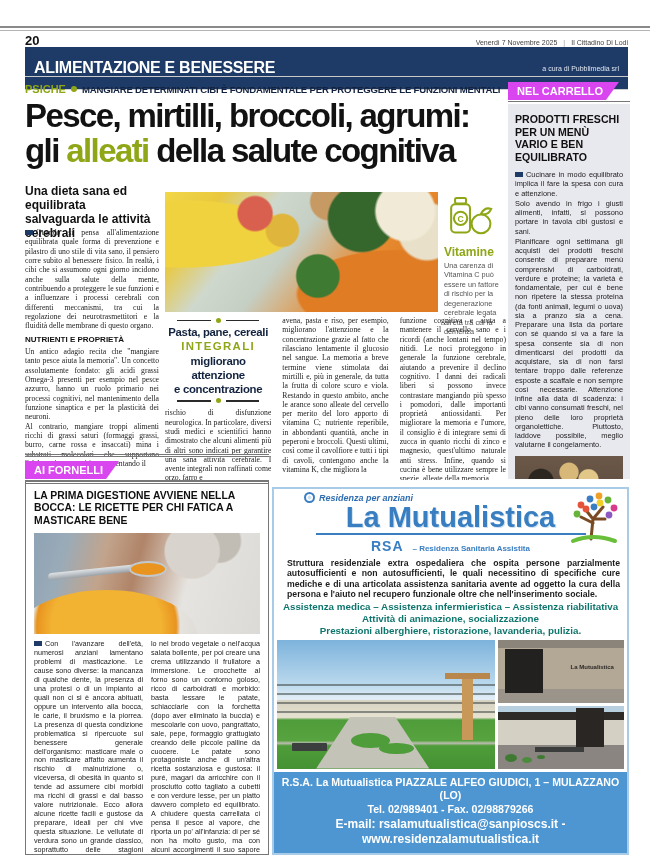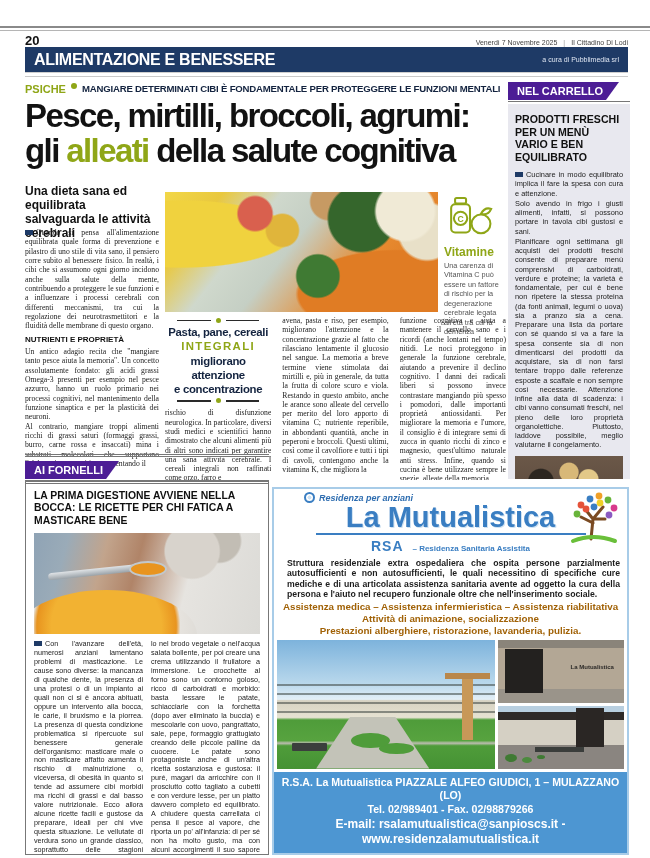--- a/index.html
+++ b/index.html
@@ -9,29 +9,29 @@
   .abs { position:absolute; }
 
   
   .top-rules { left:0; right:0; top:26px; height:6px;
     background:linear-gradient(#8a8a8a 0 2px, transparent 2px 4px, #b5b5b5 4px 5px, transparent 5px); }
   .masthead { left:25px; right:22px; top:33px; height:13px; display:flex;
     justify-content:space-between; align-items:baseline; }
   .pageno { font-size:13px; font-weight:bold; color:#111; }
   .mast-right { font-size:7px; color:#444; display:flex; gap:6px; align-items:baseline; }
   .mast-div { color:#999; }
-  .section-bar { left:25px; right:22px; top:47px; height:25px; background:#1e3a66;
+  .section-bar { left:25px; right:22px; top:47px; height:42px; background:#1e3a66;
     display:flex; align-items:center; justify-content:space-between; padding:4px 9px;
     box-shadow:0 1px 0 #cfcfcf; }
   .section-title { color:#fff; font-weight:bold; font-size:16px; letter-spacing:-0.3px; }
   .section-credit { color:#dfe6f2; font-size:7px; }
   .bar-underline { left:25px; right:22px; top:76px; height:1px; background:#c9c9c9; }
 
   
-  .kicker { left:25px; top:83px; width:478px; display:flex; gap:5px; }
+  .kicker { left:25px; top:83px; width:478px; display:flex; align-items:center; gap:5px; }
   .kicker-tag { color:#8fa617; font-weight:bold; font-size:11px; }
   .kicker-dot { width:6px; height:6px; border-radius:50%; background:#8fa617; flex:0 0 auto; }
   .kicker-text { color:#13233f; font-weight:bold; font-size:9.6px; letter-spacing:-0.2px; }
 
   
   .headline { left:25px; top:98px; width:530px; font-weight:bold; font-size:33px;
     letter-spacing:-1.6px; line-height:1.07; color:#121212; }
   .accent { color:#8fa617; }
 
   
@@ -67,21 +67,21 @@
   .cols-row { left:165px; top:316px; width:341px; height:164px; display:flex; gap:11px; }
   .colx { flex:1; overflow:hidden; }
   .pq { text-align:center; margin-bottom:5px; }
   .pq-rule { display:flex; align-items:center; justify-content:center; gap:5px; margin:2px 12px; }
   .pq-line { flex:1; height:1.6px; background:#2a2a2a; }
   .pq-dot { width:5px; height:5px; border-radius:50%; background:#8fa617; }
   .pq-t1 { font-weight:bold; font-size:11.4px; color:#13233f; line-height:1.25; letter-spacing:-0.3px; }
   .pq-acc { font-weight:bold; font-size:11.4px; color:#8fa617; letter-spacing:1.4px; line-height:1.25; }
 
   
-  .ribbon { background:#4c1d95; color:#fff; font-weight:bold; font-size:11px;
+  .ribbon { background:#d946ef; color:#fff; font-weight:bold; font-size:11px;
     padding:3px 16px 3px 9px; display:inline-block;
     clip-path:polygon(0 0, 100% 0, calc(100% - 13px) 100%, 0 100%); }
   .rule-stack { height:5px;
     background:repeating-linear-gradient(#777 0 1px, transparent 1px 2.5px); }
   .cart-label { left:508px; top:81px; width:122px; }
   .cart-label .rule-stack { margin-top:1px; }
   .cart-box { left:508px; top:104px; width:122px; height:375px; background:#e8e8ef;
     padding:9px 7px 7px 7px; overflow:hidden; }
   .cart-title { font-weight:bold; font-size:10.6px; line-height:1.18; color:#101010; margin-bottom:7px; }
   .cart-body { font-size:7.4px; line-height:1.25; text-align:justify; color:#222; }
@@ -128,21 +128,21 @@
   .ad-tagline-text { color:#2e6db0; font-weight:bold; font-size:9px; font-style:italic; }
   .ad-brand { text-align:center; color:#3a7ec2; font-weight:bold; font-size:29px;
     letter-spacing:0px; line-height:1.0; text-shadow:1px 1px 0 #cfe2f2; }
   .ad-brand-u { width:270px; height:2px; background:#3a7ec2; margin:1px auto 2px auto; }
   .ad-tree { position:absolute; right:4px; top:0px; }
   .ad-rsa { text-align:center; color:#3a7ec2; margin-bottom:2px; }
   .ad-rsa b { font-size:14px; font-weight:bold; letter-spacing:1px; }
   .ad-rsa span { font-size:8px; font-weight:bold; }
   .ad-desc { font-size:8.7px; font-weight:bold; color:#1d1d1d; line-height:1.18;
     text-align:justify; padding:1px 7px 2px 13px; }
-  .ad-services { text-align:center; color:#a16207; font-weight:bold; line-height:1.22;
+  .ad-services { text-align:center; color:#0f766e; font-weight:bold; line-height:1.22;
     padding:0 4px 3px 4px; }
   .ad-services div { font-size:9.8px; }
   .ad-photos { flex:1; display:flex; gap:3px; padding:0 3px; min-height:0; }
   .ad-photo-main { flex:1.72; position:relative; overflow:hidden;
     background:linear-gradient(180deg, #7db3dc 0%, #b9d8ec 34%, #e3eff7 46%, #d6d2c2 47%, #e6e2d2 60%, #4f9c3a 62%, #57a33f 78%, #bdbdb2 80%, #4f9c3a 82%, #459234 100%); }
   .ad-bld-lines { position:absolute; left:0; right:0; top:34%; height:27%;
     background:repeating-linear-gradient(#3c4440 0 2px, rgba(0,0,0,0) 2px 9px); opacity:.55; }
   .ad-path { position:absolute; left:18%; bottom:0; width:52%; height:40%;
     background:#c3c3b8; clip-path:polygon(30% 0, 70% 0, 100% 100%, 0 100%); }
   .ad-circle-lawn { position:absolute; left:34%; bottom:16%; width:18%; height:12%;
@@ -237,21 +237,21 @@
         <div class="pq-t1">Pasta, pane, cereali</div>
         <div class="pq-acc">INTEGRALI</div>
         <div class="pq-t1">migliorano attenzione</div>
         <div class="pq-t1">e concentrazione</div>
         <div class="pq-rule">
             <span class="pq-line"></span>
             <span class="pq-dot"></span>
             <span class="pq-line"></span>
           </div>
       </div>
-      <div class="body-serif">rischio di disfunzione neurologica. In particolare, diversi studi medici e scientifici hanno dimostrato che alcuni alimenti più di altri sono indicati per garantire una sana attività cerebrale. I cereali integrali non raffinati come orzo, farro e</div>
+      <div class="body-serif">rischio di disfunzione neurologica. In particolare, diversi studi medici e scientifici hanno dimostrato che alcuni alimenti più di altri sono indicati per garantire una sana attività cerebrale. I avente integrali non raffinati come orzo, farro e</div>
     </div>
     <div class="colx body-serif">avena, pasta e riso, per esempio, migliorano l'attenzione e la concentrazione grazie al fatto che rilasciano lentamente il glucosio nel sangue. La memoria a breve termine viene stimolata dai mirtilli e, più in generale, da tutta la frutta di colore scuro e viola. Restando in questo ambito, anche le arance sono alleate del cervello per merito del loro apporto di vitamina C; nutriente reperibile, in abbondanti quantità, anche in peperoni e broccoli. Questi ultimi, così come il cavolfiore e tutti i tipi di cavoli, contengono anche la vitamina K, che migliora la</div>
     <div class="colx body-serif">funzione cognitiva e aiuta a mantenere il cervello sano e i ricordi (anche lontani nel tempo) nitidi. Le noci proteggono in generale la funzione cerebrale, aiutando a prevenire il declino cognitivo. I danni dei radicali liberi si possono invece contrastare mangiando più spesso i pomodori, dalle importanti proprietà antiossidanti. Per migliorare la memoria e l'umore, il consiglio è di integrare semi di zucca in quanto ricchi di zinco e magnesio, quest'ultimo naturale anti stress. Infine, quando si cucina è bene utilizzare sempre le spezie, alleate della memoria.</div>
   </div>
 
   <div class="abs cart-label">
     <div class="ribbon">NEL CARRELLO</div>
     <div class="rule-stack"></div>
   </div>
   <div class="abs cart-box">

